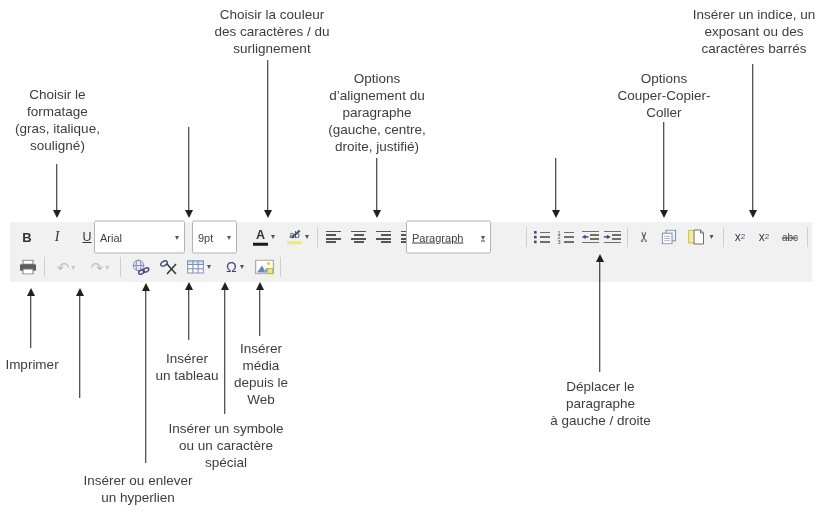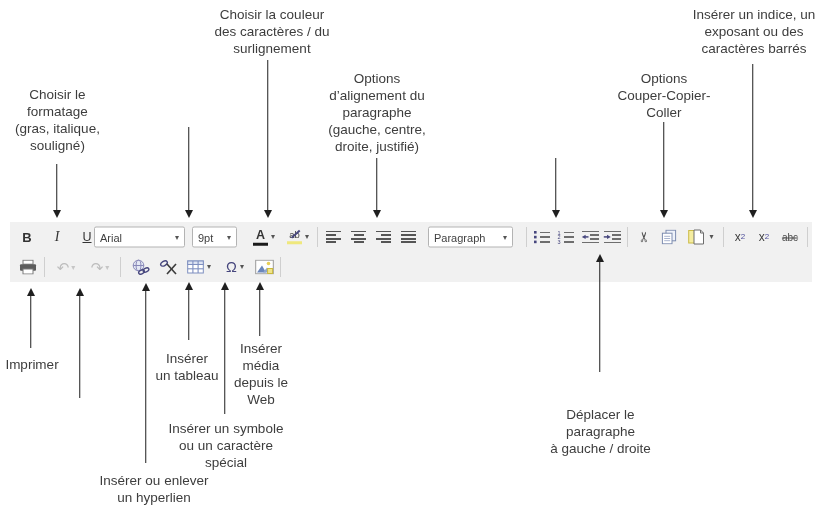--- a/index.html
+++ b/index.html
@@ -17,21 +17,21 @@
         border-left:4.5px solid transparent;border-right:4.5px solid transparent;}
   .down .head{bottom:0;border-top:8px solid #1f1f1f;}
   .up .head{top:0;border-bottom:8px solid #1f1f1f;}
   
   .toolbar{position:absolute;left:10px;top:222px;width:802px;height:60px;background:#f1f1f1;}
   .row{position:absolute;left:0;width:100%;height:30px;}
   .r1{top:0;}.r2{top:30px;}
   .tb{position:absolute;top:50%;transform:translateY(-50%);display:flex;align-items:center;
       justify-content:center;color:#4a4a4a;}
   .sep{position:absolute;top:5px;width:1px;height:20px;background:#cfcfcf;}
-  .combo{position:absolute;top:50%;transform:translateY(-50%);height:21px;background:#fff;
+  .combo{position:absolute;top:50%;transform:translateY(-50%);height:33px;background:#fff;
          border:1px solid #b3b3b3;border-radius:2px;display:flex;align-items:center;
          padding:0 5px;font-size:11px;color:#3f3f3f;box-sizing:border-box;}
   .combo .dd{margin-left:auto;}
   .dd{font-size:8px;color:#555;margin-left:3px;line-height:1;}
   .dd-dis{font-size:8px;color:#c6c6c6;margin-left:2px;line-height:1;}
   .stack{display:flex;flex-direction:column;align-items:center;line-height:1;}
   .bar{width:15px;height:3px;margin-top:1px;}
   .bold-g{font-weight:bold;font-size:13px;color:#333;}
   .italic-g{font-family:"Liberation Serif",serif;font-style:italic;font-size:14px;color:#333;}
   .under-g{text-decoration:underline;font-size:12.5px;color:#333;}
@@ -172,21 +172,21 @@
         <svg width="16" height="14">
             <g stroke="#555" stroke-width="1.7" shape-rendering="crispEdges">
               <line x1="0" y1="1.5" x2="15" y2="1.5"></line>
               <line x1="0" y1="5.1" x2="15" y2="5.1"></line>
               <line x1="0" y1="8.7" x2="15" y2="8.7"></line>
               <line x1="0" y1="12.3" x2="15" y2="12.3"></line>
             </g>
           </svg>
       </div>
 
-      <div class="combo" style="left:418px;width:85px;">
+      <div class="combo" style="left:396px;width:85px;text-decoration:underline;">
         <span>Paragraph</span>
         <span class="dd">▾</span>
       </div>
 
       <div class="sep" style="left:516px;"></div>
 
       <div class="tb" style="left:521px;width:22px;">
         <svg width="18" height="14">
             <g>
               <rect x="1" y="1" width="2.6" height="2.6" fill="#47477e"></rect>
@@ -338,32 +338,32 @@
             <polygon points="8,13 12,8 16,13" fill="#8fa6cc"></polygon>
             <circle cx="13.5" cy="4" r="1.8" fill="#e8cf56"></circle>
             <rect x="12.6" y="9" w="5" height="5" width="5" fill="#f0e48a" stroke="#c9b93c"></rect>
           </svg>
       </div>
       <div class="sep" style="left:270px;"></div>
     </div>
   </div>
 
   <div class="ann" style="left:0px;top:356px;width:64px;">Imprimer</div>
-  <div class="ann" style="left:76px;top:472px;width:156px;">Insérer ou enlever
+  <div class="ann" style="left:60px;top:472px;width:156px;">Insérer ou enlever
 un hyperlien</div>
   <div class="ann" style="left:148px;top:350px;width:78px;">Insérer
 un tableau</div>
   <div class="ann" style="left:144px;top:420px;width:164px;">Insérer un symbole
 ou un caractère
 spécial</div>
   <div class="ann" style="left:224px;top:340px;width:74px;">Insérer
 média
 depuis le
 Web</div>
-  <div class="ann" style="left:528px;top:378px;width:145px;margin-top:28px;">Déplacer le
+  <div class="ann" style="left:528px;top:378px;width:145px;">Déplacer le
 paragraphe
 à gauche / droite</div>
 
   <div class="arrow up" style="left:26px;top:288px;height:60px;">
       <div class="shaft"></div>
       <div class="head"></div>
     </div>
   <div class="arrow up" style="left:75px;top:288px;height:110px;">
       <div class="shaft"></div>
       <div class="head"></div>

